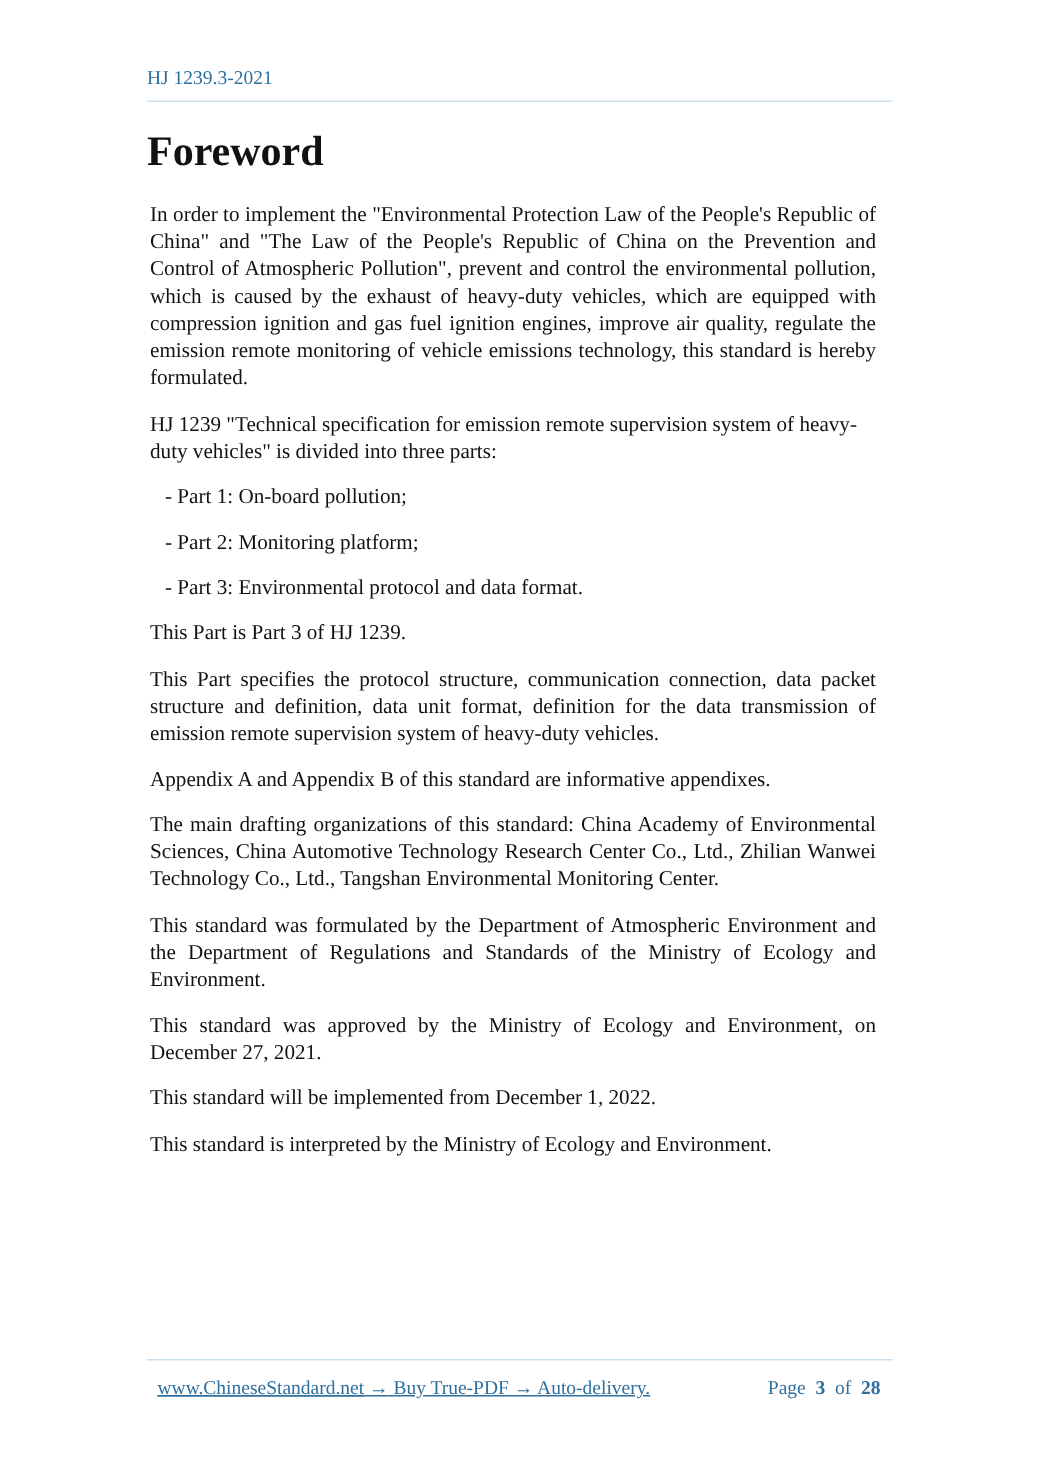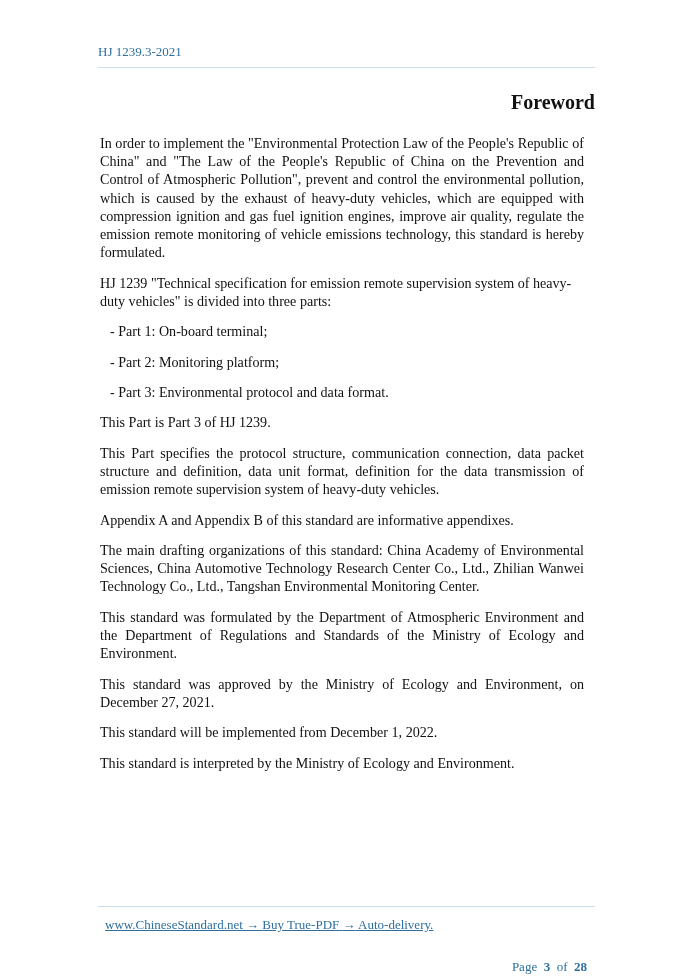--- a/index.html
+++ b/index.html
@@ -31,22 +31,22 @@
       top: 67px;
       width: 497px;
       height: 1px;
       background: #c9dfee;
     }
     .title {
       position: absolute;
       left: 98px;
       top: 90px;
       width: 497px;
-      text-align: right;
-      font-size: 20px;
+      text-align: left;
+      font-size: 28px;
       font-weight: bold;
       line-height: 24px;
       margin: 0;
     }
     .content {
       position: absolute;
       left: 100px;
       top: 134px;
       width: 484px;
       font-size: 14.1px;
@@ -89,38 +89,37 @@
     }
     .footer-link {
       color: #2e6f9e;
       text-decoration: underline;
     }
     .footer-right {
       position: absolute;
       right: 0;
       top: 0;
       white-space: nowrap;
-      margin-top: 42px;
     }
     .footer-right b {
       font-weight: bold;
     }
   </style>
 </head>
 <body>
 
 <div class="page-header">HJ 1239.3-2021</div>
 <div class="header-rule"></div>
 
 <h1 class="title">Foreword</h1>
 
 <div class="content">
   <p>In order to implement the "Environmental Protection Law of the People's Republic of China" and "The Law of the People's Republic of China on the Prevention and Control of Atmospheric Pollution", prevent and control the environmental pollution, which is caused by the exhaust of heavy-duty vehicles, which are equipped with compression ignition and gas fuel ignition engines, improve air quality, regulate the emission remote monitoring of vehicle emissions technology, this standard is hereby formulated.</p>
   <p class="noj">HJ 1239 "Technical specification for emission remote supervision system of heavy-duty vehicles" is divided into three parts:</p>
-  <p class="item">- Part 1: On-board terminal;</p>
+  <p class="item">- Part 1: On-board pollution;</p>
   <p class="item">- Part 2: Monitoring platform;</p>
   <p class="item">- Part 3: Environmental protocol and data format.</p>
   <p class="noj">This Part is Part 3 of HJ 1239.</p>
   <p>This Part specifies the protocol structure, communication connection, data packet structure and definition, data unit format, definition for the data transmission of emission remote supervision system of heavy-duty vehicles.</p>
   <p class="noj">Appendix A and Appendix B of this standard are informative appendixes.</p>
   <p>The main drafting organizations of this standard: China Academy of Environmental Sciences, China Automotive Technology Research Center Co., Ltd., Zhilian Wanwei Technology Co., Ltd., Tangshan Environmental Monitoring Center.</p>
   <p>This standard was formulated by the Department of Atmospheric Environment and the Department of Regulations and Standards of the Ministry of Ecology and Environment.</p>
   <p>This standard was approved by the Ministry of Ecology and Environment, on December 27, 2021.</p>
   <p class="noj">This standard will be implemented from December 1, 2022.</p>
   <p class="noj">This standard is interpreted by the Ministry of Ecology and Environment.</p>

